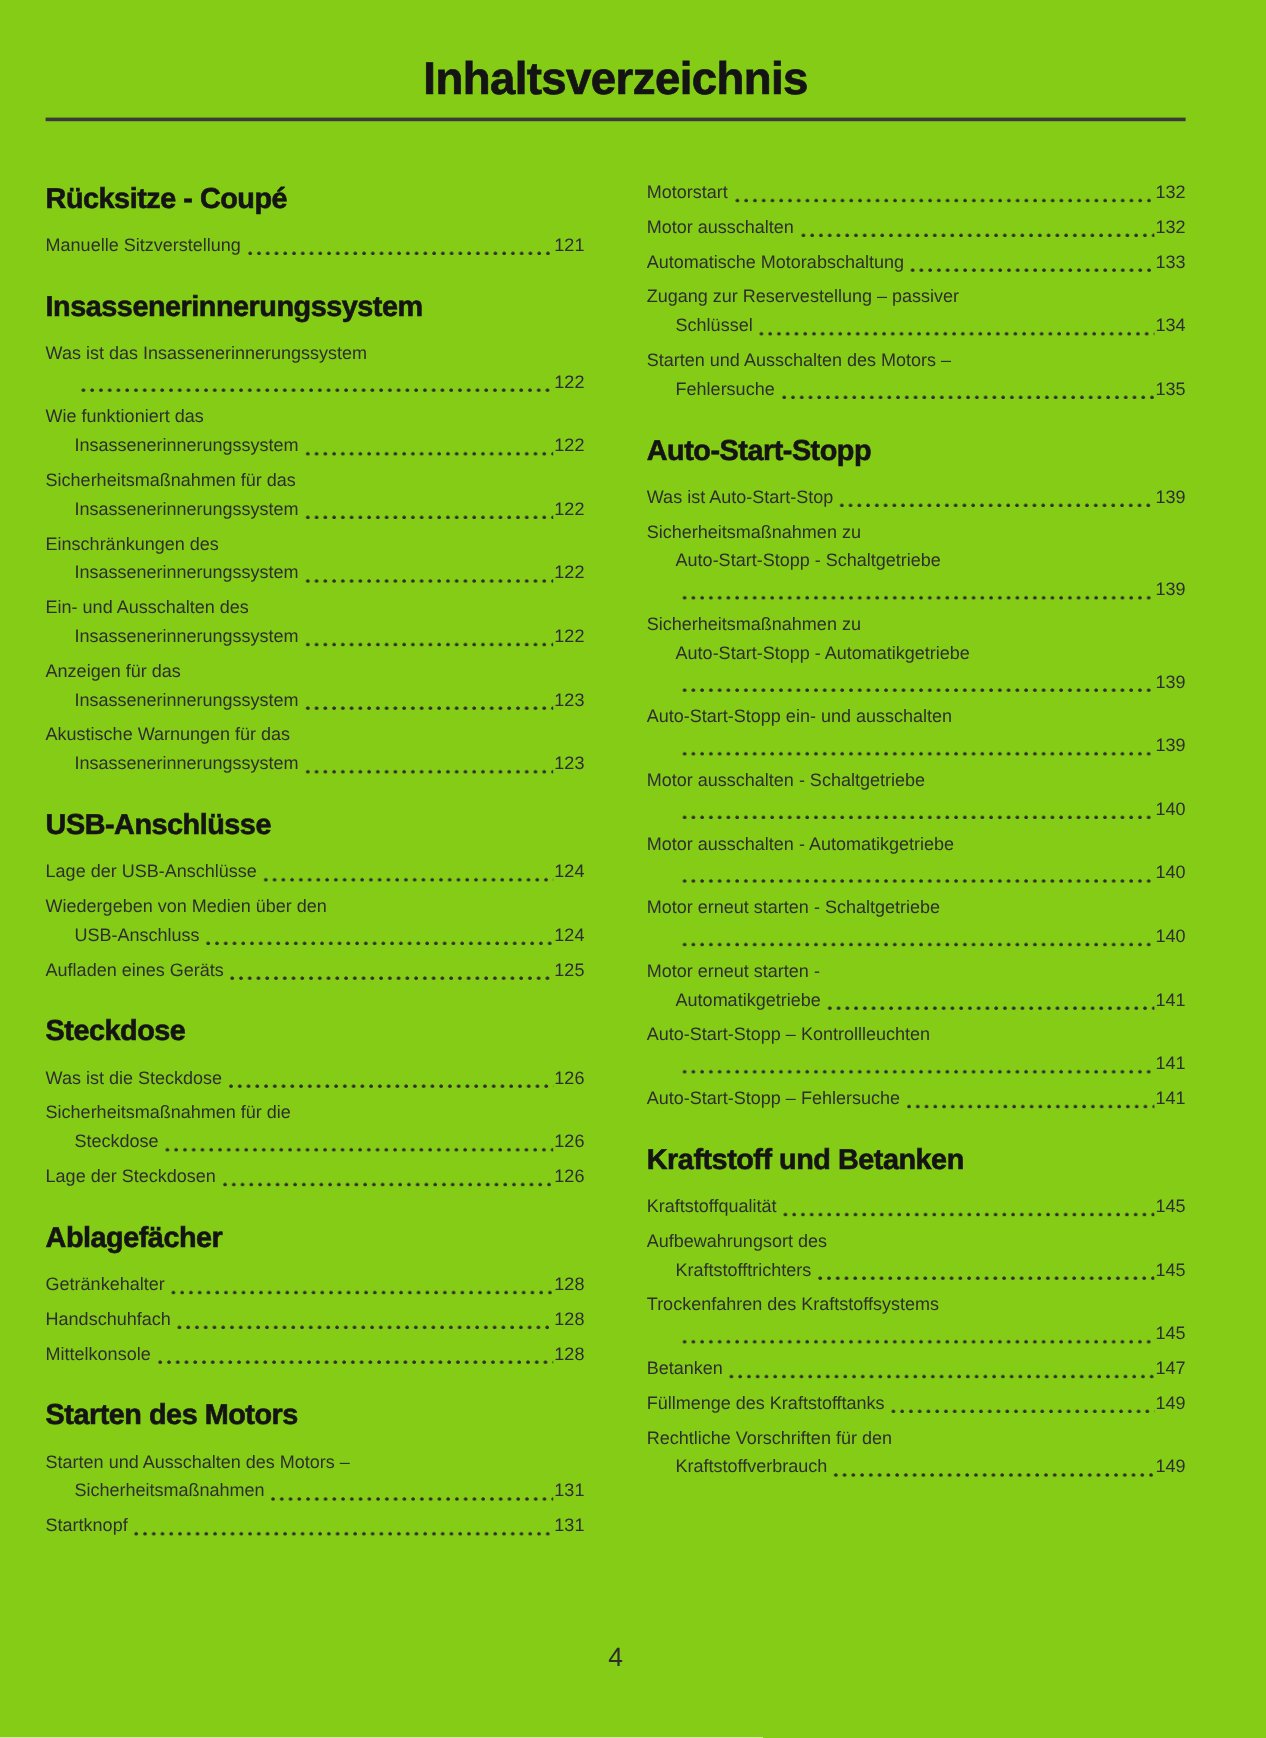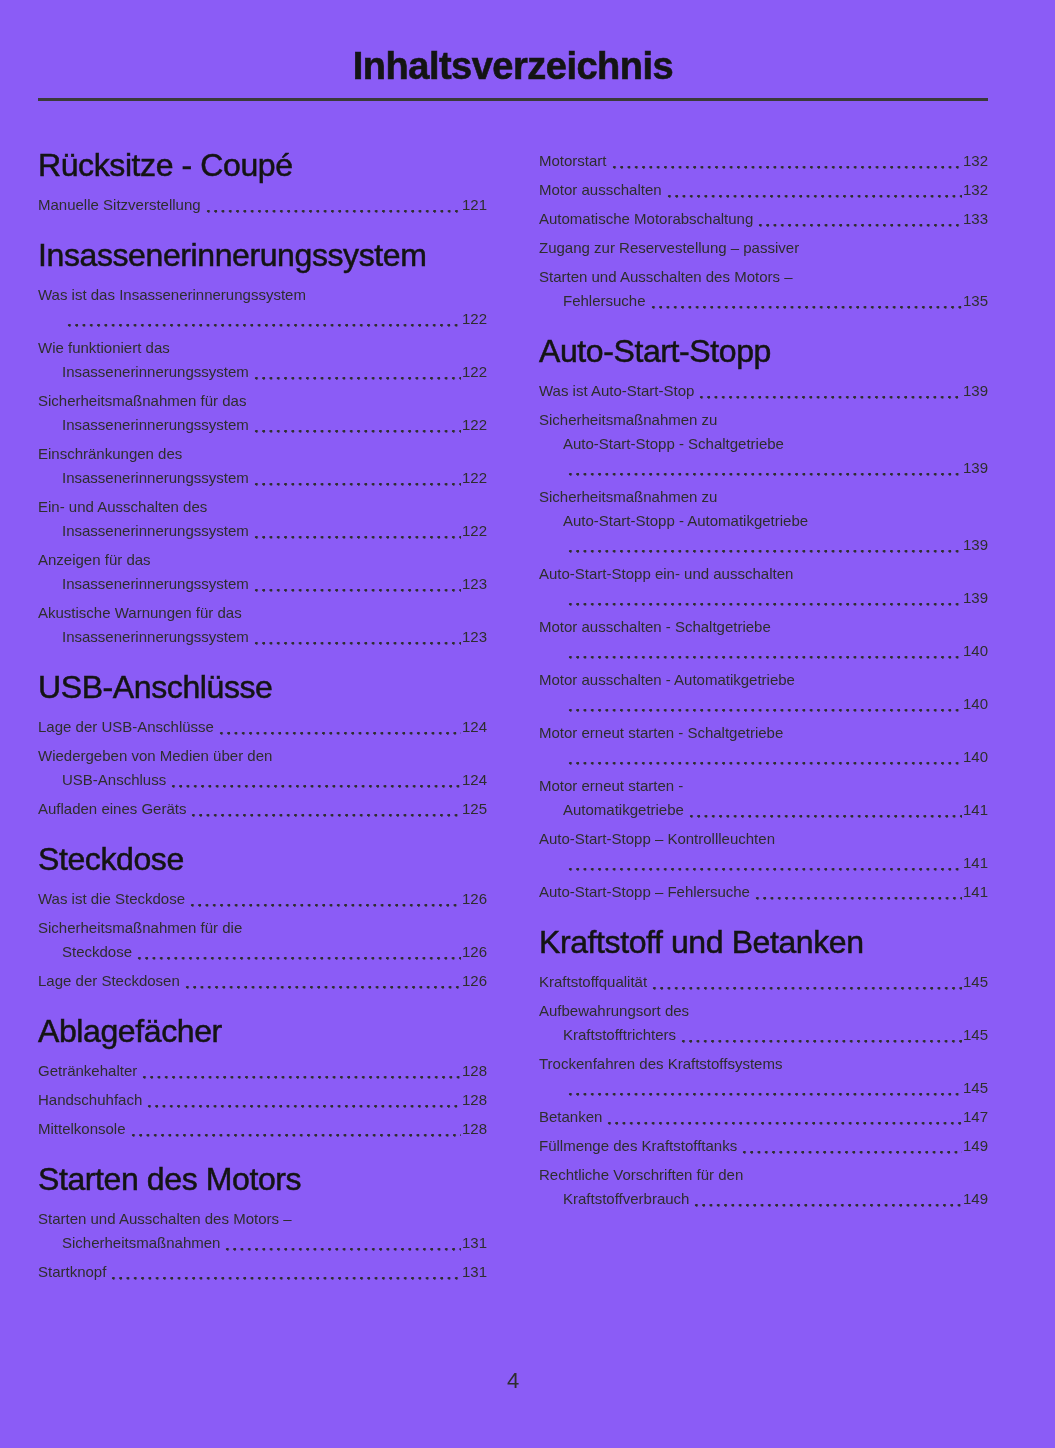--- a/index.html
+++ b/index.html
@@ -1,20 +1,20 @@
 <!DOCTYPE html>
 <html><head>
 <meta charset="utf-8">
 <style>
   html, body { margin: 0; padding: 0; background: #ffffff; }
   .page {
     position: relative;
     width: 1055px;
     height: 1448px;
-    background: #8b5cf6;
+    background: #84cc16;
     box-sizing: border-box;
     padding: 46px 67px 0 38px;
     overflow: hidden;
     font-family: "Liberation Sans", "DejaVu Sans", sans-serif;
     color: #2e2e2e;
   }
   h1.title {
     margin: 0;
     font-size: 38px;
     line-height: 40px;
@@ -31,23 +31,23 @@
   }
   .columns {
     display: flex;
     gap: 52px;
     margin-top: 48px;
   }
   .col { width: 449px; flex: 0 0 449px; }
   section { margin: 0; }
   h2.heading {
     margin: 22px 0 11px 0;
-    font-size: 32px;
+    font-size: 24px;
     line-height: 33px;
-    font-weight: 400;
+    font-weight: 700;
     letter-spacing: -0.4px;
     color: #141414;
     -webkit-text-stroke: 0.5px #141414;
   }
   section:first-child h2.heading { margin-top: 0; }
   .entry {
     margin: 0 0 5px 0;
     font-size: 15px;
     line-height: 24px;
   }
@@ -264,20 +264,25 @@
           </div>
           <div class="entry">
             <div class="line lastline">
               <span class="txt">Automatische Motorabschaltung</span>
               <span class="leader"></span>
               <span class="pg">133</span>
             </div>
           </div>
           <div class="entry">
             <div class="line">Zugang zur Reservestellung – passiver</div>
+            <div class="line lastline cont">
+              <span class="txt">Schlüssel</span>
+              <span class="leader"></span>
+              <span class="pg">134</span>
+            </div>
           </div>
           <div class="entry">
             <div class="line">Starten und Ausschalten des Motors –</div>
             <div class="line lastline cont">
               <span class="txt">Fehlersuche</span>
               <span class="leader"></span>
               <span class="pg">135</span>
             </div>
           </div>
         </section>

